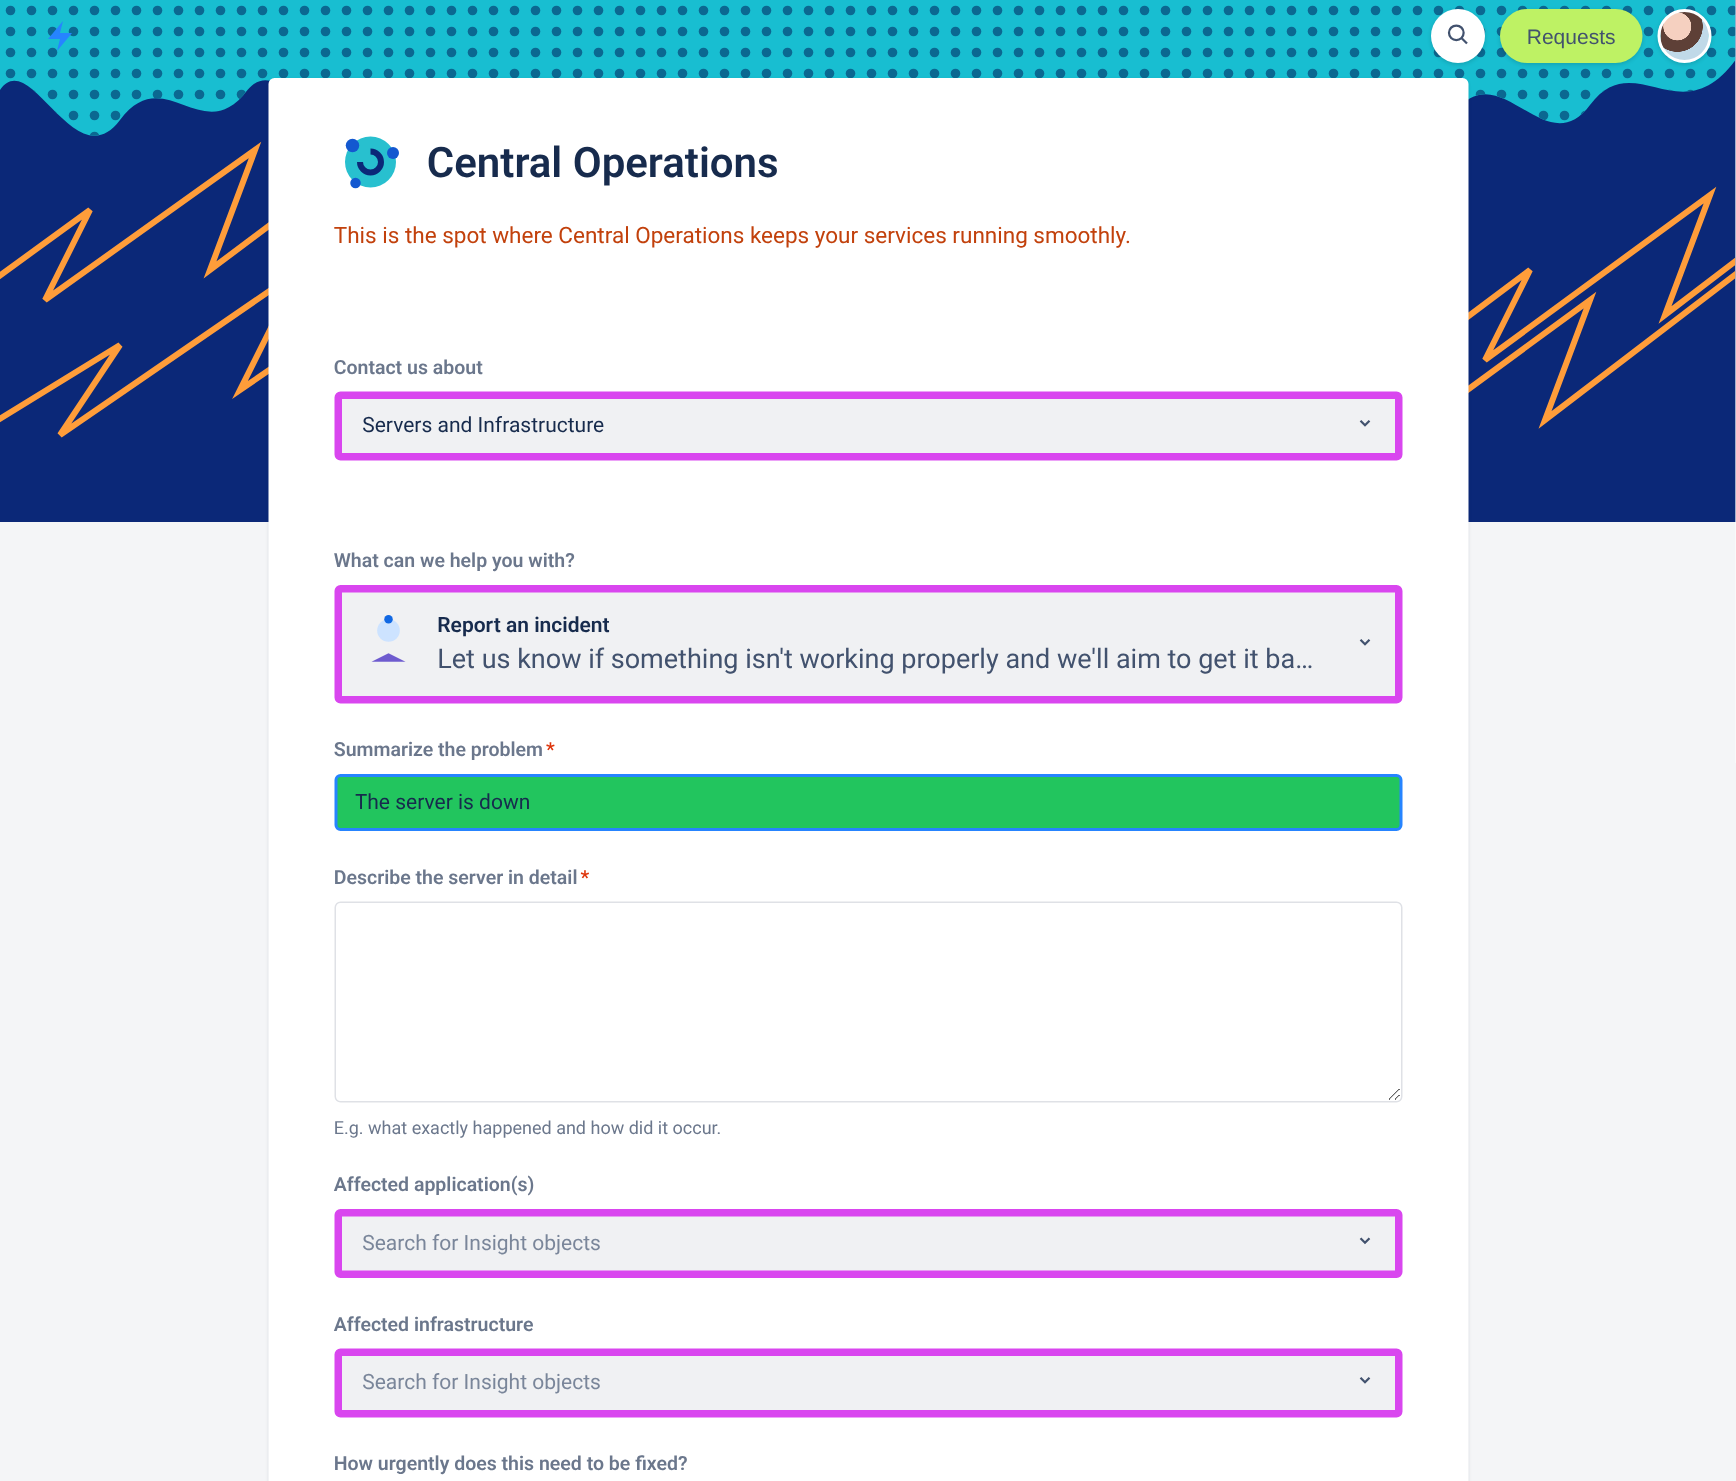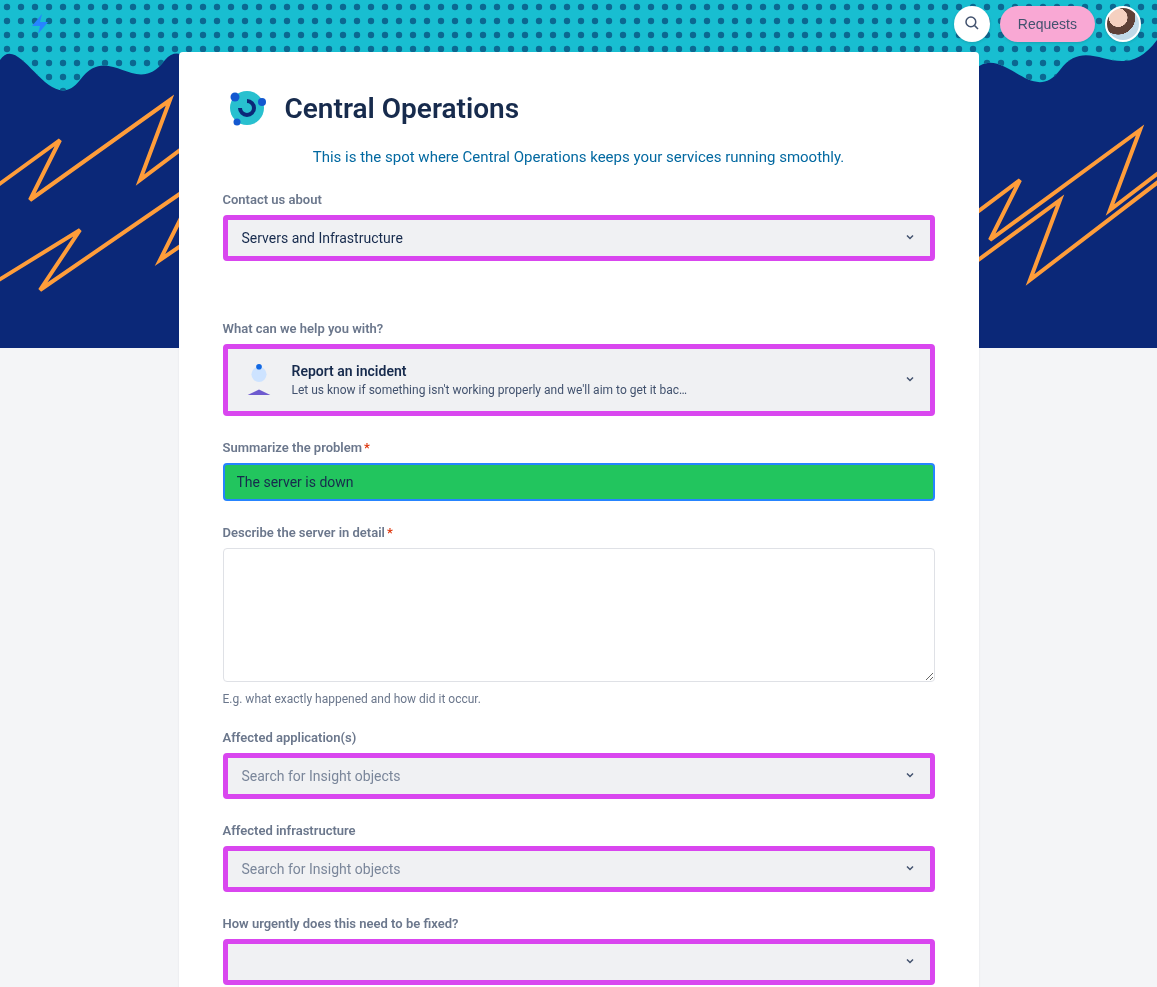--- a/index.html
+++ b/index.html
@@ -38,21 +38,21 @@
       border-radius: 50%;
       background: #ffffff;
       border: none;
       display: flex; align-items: center; justify-content: center;
       cursor: pointer;
       box-shadow: 0 1px 3px rgba(0,0,0,0.15);
     }
     .pill-btn {
       height: 36px;
       border-radius: 18px;
-      background: #f9a8d4;
+      background: #bef264;
       border: none;
       padding: 0 18px;
       font-size: 14px;
       color: #42526e;
       cursor: pointer;
       box-shadow: 0 1px 3px rgba(0,0,0,0.15);
     }
     .avatar {
       width: 36px; height: 36px; border-radius: 50%;
       background: radial-gradient(circle at 35% 30%, #f5d0c0 0 30%, #5e4037 31% 55%, #c0d9e8 56% 100%);
@@ -72,21 +72,21 @@
     .breadcrumb {
       font-size: 14px;
       color: #6b778c;
       margin-bottom: 18px;
     }
     .breadcrumb a { color: #6b778c; text-decoration: none; }
     .breadcrumb .sep { margin: 0 8px; }
     .title-row { display: flex; align-items: center; gap: 14px; margin-bottom: 16px; }
     .project-icon { width: 48px; height: 48px; }
     .page-title { font-size: 28px; font-weight: 600; color: #172b4d; }
-    .description { font-size: 15px; color: #0369a1; margin-bottom: 26px; text-align: center; }
+    .description { font-size: 15px; color: #c2410c; margin-bottom: 72px; }
     .field-label {
       font-size: 13px; font-weight: 600; color: #6b778c;
       margin-bottom: 8px;
     }
     .req { color: #de350b; margin-left: 2px; }
     .select-box, .rich-select {
       width: 100%;
       background: #f0f1f3;
       border: 5px solid #d946ef;
       border-radius: 4px;
@@ -105,21 +105,21 @@
       pointer-events: none;
     }
     .rich-select { padding: 14px 50px 14px 14px; align-items: flex-start; gap: 16px; }
     .rt-icon {
       width: 34px; height: 34px; flex-shrink: 0;
       border-radius: 4px;
       display: flex; align-items: center; justify-content: center;
     }
     .rt-content { flex: 1; min-width: 0; }
     .rt-title { font-size: 14px; font-weight: 600; color: #172b4d; margin-bottom: 4px; }
-    .rt-desc { font-size: 12px; color: #42526e; white-space: nowrap; overflow: hidden; text-overflow: ellipsis; }
+    .rt-desc { font-size: 18px; color: #42526e; white-space: nowrap; overflow: hidden; text-overflow: ellipsis; }
     .text-input {
       width: 100%;
       border: 2px solid #2684ff;
       border-radius: 4px;
       padding: 9px 12px;
       font-size: 14px;
       color: #172b4d;
       background: #22c55e;
       outline: none;
       font-family: inherit;

